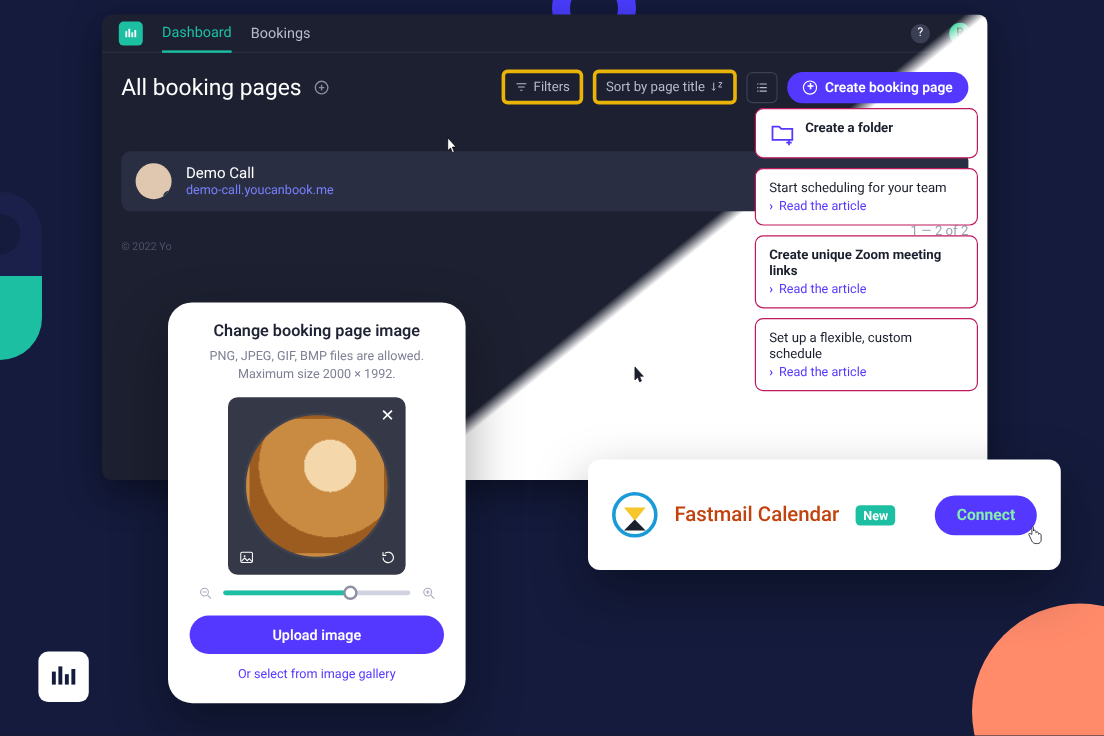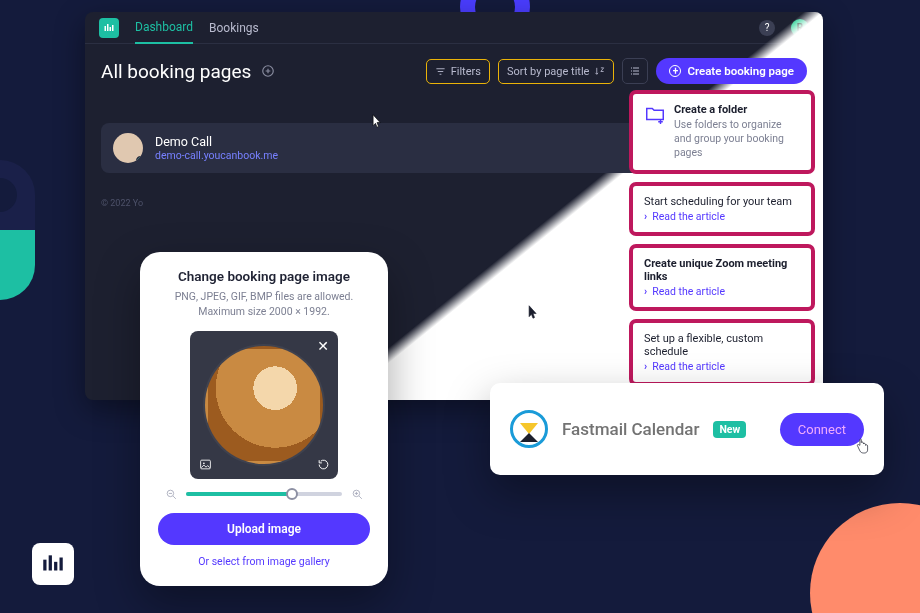--- a/index.html
+++ b/index.html
@@ -28,21 +28,21 @@
 
   .content { display:flex; }
   .mainpane { flex:1; padding:14px 16px 10px; position:relative; }
 
   .page-header { display:flex; align-items:center; gap:10px; margin-bottom:18px; }
   .page-header h1 { font-size:19px; font-weight:400; color:#fff; }
   .page-header .add-ico { width:14px; height:14px; display:flex; align-items:center; justify-content:center; color:#8a8da0; }
   .header-spacer { flex:1; }
 
   .toolbar-right { display:flex; align-items:center; gap:8px; font-size:11px; color:#b8bace; }
-  .pill { border:1px solid #eab308; border-radius:5px; padding:5px 8px; display:flex; align-items:center; gap:5px; cursor:pointer; }
+  .pill { border:3px solid #eab308; border-radius:5px; padding:5px 8px; display:flex; align-items:center; gap:5px; cursor:pointer; }
   .viewtoggle { width:26px; height:26px; border:1px solid #3b3f54; border-radius:5px; display:flex; align-items:center; justify-content:center; }
   .create-btn { background:#5438ff; color:#fff; border-radius:18px; padding:6px 13px; font-size:11.5px; font-weight:600; display:flex; align-items:center; gap:6px; cursor:pointer; }
   .create-btn .plus { width:12px; height:12px; border-radius:50%; border:1.5px solid #fff; display:flex; align-items:center; justify-content:center; font-size:10px; line-height:1; }
 
   .pager { text-align:right; font-size:11px; color:#9da0b3; margin-bottom:8px; }
   .pager.bottom { margin-top:6px; }
 
   .row { background:#2a2e42; border-radius:8px; padding:10px 12px; display:flex; align-items:center; gap:12px; margin-bottom:10px; }
   .row .thumb { width:30px; height:30px; border-radius:6px; background:#3b3f54; position:relative; display:flex; align-items:center; justify-content:center; }
   .row .thumb.circle { border-radius:50%; background:#e0c8b0; overflow:hidden; }
@@ -52,21 +52,21 @@
   .row .spacer { flex:1; }
   .row .kebab { color:#9da0b3; font-size:14px; cursor:pointer; padding:0 4px; }
 
   .footer { position:absolute; bottom:6px; left:16px; font-size:9px; color:#4d5169; }
 
   
   .whitewash { position:absolute; right:0; top:0; width:480px; height:100%; background:linear-gradient(to bottom right, transparent 48%, #fff 50%); pointer-events:none; }
 
   
   .sidecards { position:absolute; right:8px; top:78px; width:186px; display:flex; flex-direction:column; gap:8px; z-index:5; }
-  .card { background:#fff; border:4px solid #be185d; border-radius:7px; padding:9px 11px; font-size:10.5px; color:#2c2f3e; }
+  .card { background:#fff; border:1px solid #be185d; border-radius:7px; padding:9px 11px; font-size:10.5px; color:#2c2f3e; }
   .card .card-title { font-weight:700; font-size:11px; margin-bottom:2px; color:#1b1e2d;}
   .card .card-sub { color:#7d8093; line-height:1.35; }
   .card .link { color:#5438ff; display:flex; align-items:center; gap:5px; margin-top:2px; font-size:10.5px; cursor:pointer; }
   .card .link::before { content:"›"; font-weight:700; }
   .card.withicon { display:flex; gap:8px; }
   .card.withicon .cicon { width:22px; height:22px; flex:0 0 22px; display:flex; align-items:center; justify-content:center; color:#5438ff; }
 
   
   .cursor1 { position:absolute; left:287px; top:70px; width:10px; height:14px; pointer-events:none; }
   .cursor2 { position:absolute; left:528px; top:305px; width:10px; height:14px; pointer-events:none; z-index:10;}
@@ -88,24 +88,24 @@
   .slider .handle { position:absolute; left:68%; top:50%; width:12px; height:12px; border-radius:50%; background:#fff; border:2px solid #8d90a3; transform:translate(-50%,-50%); cursor:pointer; }
   .upload-btn { width:100%; background:#5438ff; color:#fff; border-radius:20px; padding:9px 0; font-size:12px; font-weight:600; cursor:pointer; }
   .modal .alt { font-size:10.5px; color:#7d8093; margin-top:10px;text-align:center; }
   .modal .alt span { color:#5438ff; cursor:pointer; }
 
   
   .fastmail { position:absolute; left:490px; top:383px; width:394px; height:92px; background:#fff; border-radius:10px; box-shadow:0 18px 44px rgba(0,0,0,0.35); display:flex; align-items:center; padding:0 20px; gap:14px; z-index:15; }
   .fm-logo { width:38px; height:38px; border-radius:50%; border:3px solid #1a9bd8; display:flex; align-items:center; justify-content:center; }
   .fm-logo .tri { width:0; height:0; border-left:9px solid transparent; border-right:9px solid transparent; border-bottom:11px solid #f6c62b; transform:translateY(-1px) rotate(180deg); }
   .fm-logo .tri::after{ content:""; position:absolute; border-left:9px solid transparent; border-right:9px solid transparent; border-top:9px solid #1c1f2c; bottom:-1px; left:-9px;}
-  .fm-title { font-size:17px; color:#737373; font-weight:500; }
+  .fm-title { font-size:17px; color:#c2410c; font-weight:500; }
   .fm-badge { background:#1dbfa3; color:#fff; font-size:10.5px; font-weight:700; padding:2px 6px; border-radius:4px; }
   .fastmail .spacer { flex:1; }
-  .fm-connect { background:#5438ff; color:#f0abfc; font-size:13px; font-weight:400; padding:9px 18px; border-radius:20px; cursor:pointer; position:relative; }
+  .fm-connect { background:#5438ff; color:#86efac; font-size:13px; font-weight:700; padding:9px 18px; border-radius:20px; cursor:pointer; position:relative; }
   .fm-cursor { position:absolute; right:-5px; bottom:-8px; width:14px; height:16px; }
 
 </style>
 </head>
 <body>
 
 <div class="deco-top"></div>
 <div class="deco-left"></div>
 <div class="deco-bottom-right"></div>
 <div class="logo-badge">
@@ -199,21 +199,20 @@
   <div class="sidecards">
     <div class="card withicon">
       <div class="cicon">
         <svg viewBox="0 0 24 24" width="22" height="22">
             <path d="M3 6h6l2 2h10v10H3z" fill="none" stroke="#5438ff" stroke-width="1.6"></path>
             <path d="M18 18v5M15.5 20.5h5" stroke="#5438ff" stroke-width="1.6"></path>
           </svg>
       </div>
       <div>
         <div class="card-title">Create a folder</div>
-        <div class="card-sub">Use folders to organize and group your booking pages</div>
       </div>
     </div>
     <div class="card">
       <div class="card-title" style="font-weight:400;">Start scheduling for your team</div>
       <div class="link">Read the article</div>
     </div>
     <div class="card">
       <div class="card-title" style="font-weight:700;">Create unique Zoom meeting links</div>
       <div class="link">Read the article</div>
     </div>

